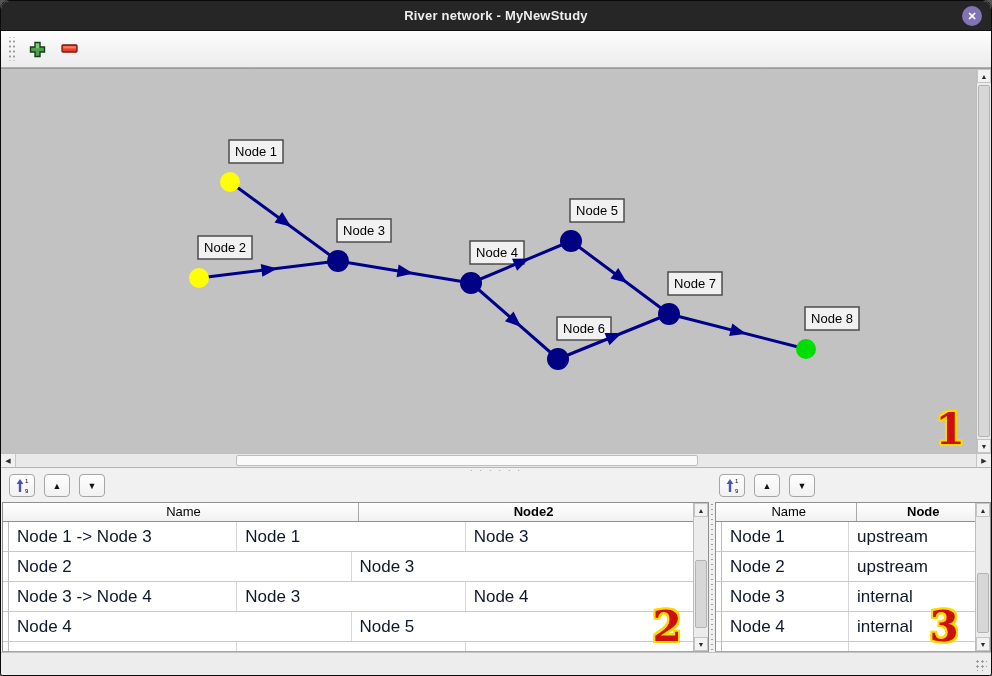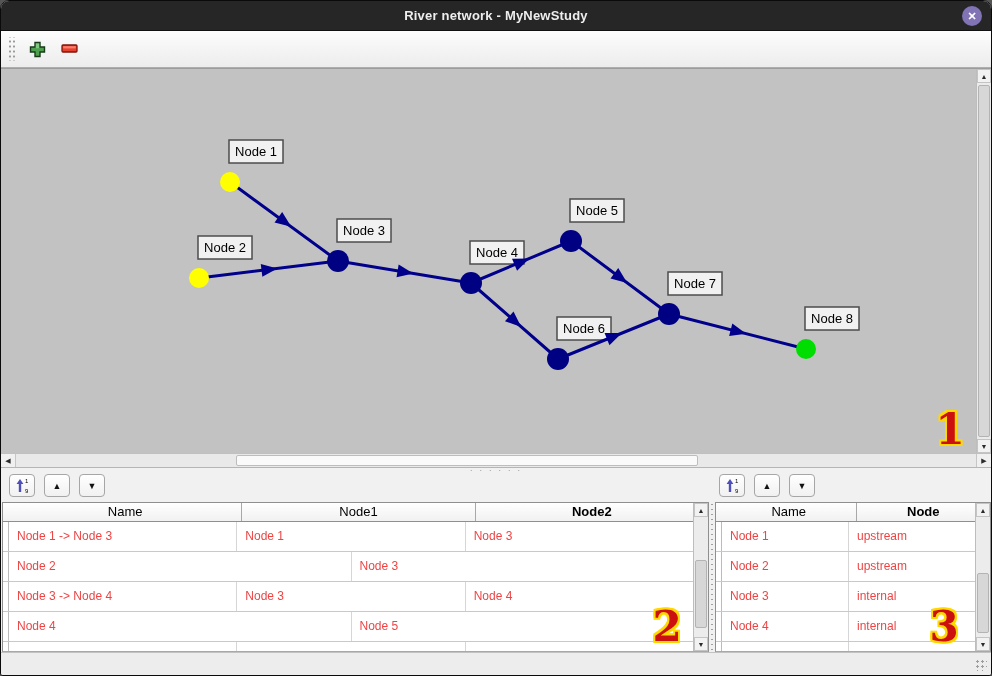--- a/index.html
+++ b/index.html
@@ -102,21 +102,21 @@
     border-bottom:1px solid #8f8f8f; flex-shrink:0;align-items:center; }
   .th{
     flex:1; text-align:center; font-size:13px; color:#000; line-height:18px;
     border-right:1px solid #a8a8a8; cursor:pointer; overflow:hidden; white-space:nowrap;
   }
   .th:last-of-type{ border-right:none;font-weight:bold; }
   .thead .gutter, .tr .gutter{ flex:0 0 6px; border-right:1px solid #bbbbbb; }
   .tbody{ flex:1; overflow:hidden; margin-right:15px; }
   .tr{ display:flex; height:30px; border-bottom:1px solid #c9c9c9; background:#fff; }
   .td{
-    flex:1; font-size:12px; color:#ef4444; line-height:29px; padding-left:8px;
+    flex:1; font-size:17px; color:#0f172a; line-height:29px; padding-left:8px;
     border-right:1px solid #d6d6d6; white-space:nowrap; overflow:hidden; cursor:default;
   }
   .td:last-of-type{ border-right:none; }
   .tv-scroll{ position:absolute; top:0; right:0; bottom:0; width:15px; background:#ececec; border-left:1px solid #bdbdbd; }
 
   
   .statusbar{ position:relative; height:23px; background:#ededed; border-top:1px solid #c2c2c2; }
   .grip{
     position:absolute; right:4px; bottom:4px; width:12px; height:12px;
     background-image:radial-gradient(circle,#9d9d9d 1px,transparent 1.2px);
@@ -276,21 +276,20 @@
           <span>▼</span>
         </button>
     </div>
   </div>
 
   <div class="tables">
     <div class="data-table links" data-table="links">
       <div class="thead">
           <div class="gutter"></div>
           <div class="th">Name</div>
-          <div class="th">Node1</div>
           <div class="th">Node2</div>
         </div>
       <div class="tbody">
           <div class="tr">
             <div class="gutter"></div>
             <div class="td">Node 1 -&gt; Node 3</div>
             <div class="td">Node 1</div>
             <div class="td">Node 3</div>
           </div>
           <div class="tr">

